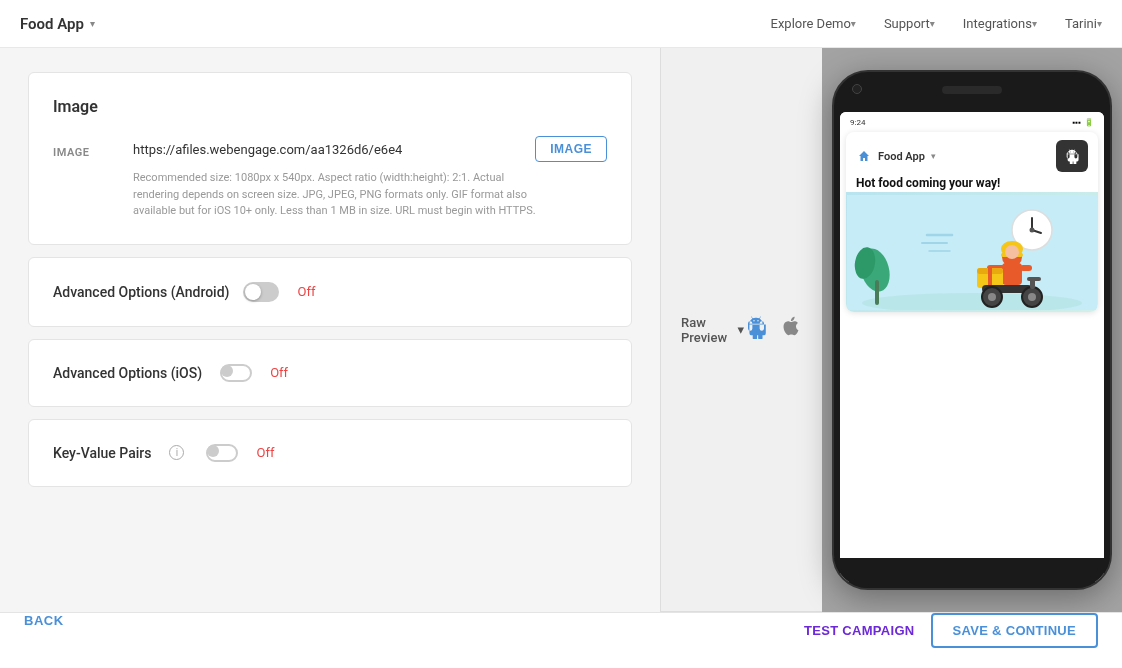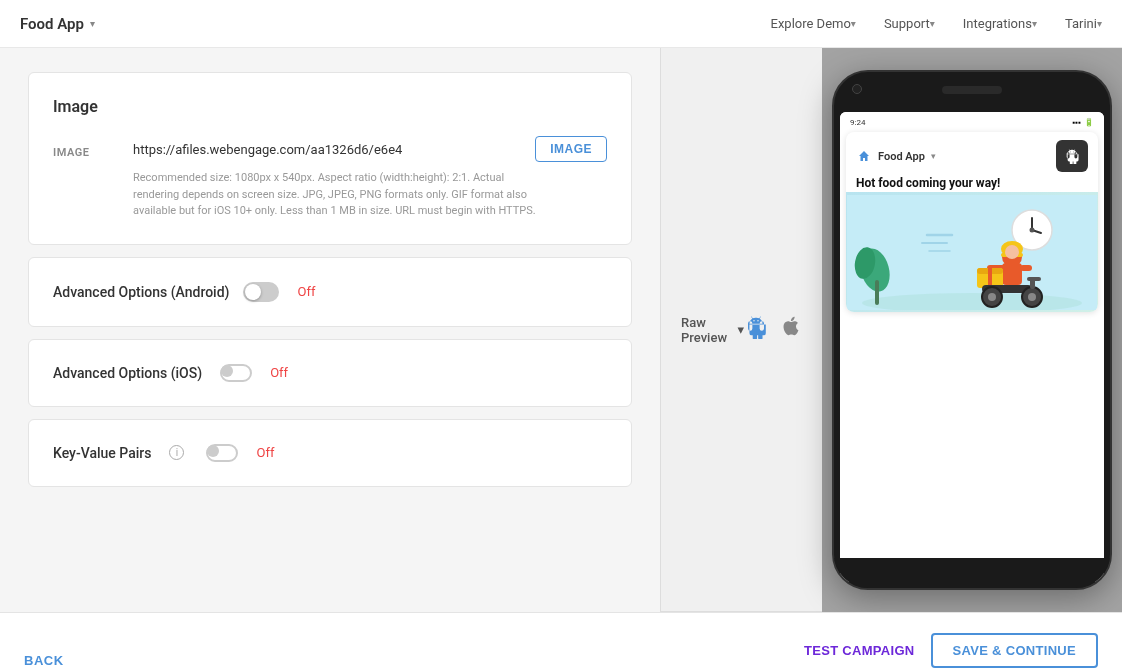--- a/index.html
+++ b/index.html
@@ -162,21 +162,21 @@
       display: flex; align-items: center; justify-content: center; overflow: hidden; position: relative;
     }
     .phone-bottom-bar {
       background: #1a1a1a; height: 30px; position: absolute; bottom: 0; left: 0; right: 0;
       display: flex; align-items: center; justify-content: center;
     }
 
     
     .bottom-bar {
       height: 56px; background: #fff; border-top: 1px solid #e4e4e4;
-      display: flex; align-items: flex-end; justify-content: space-between;
+      display: flex; align-items: flex-start; justify-content: space-between;
       padding: 0 24px; flex-shrink: 0;
     }
     .back-btn {
       font-size: 13px; font-weight: 600; color: #4a90d9; cursor: pointer;
       background: none; border: none; letter-spacing: 0.5px;
     }
     .action-btns { display: flex; gap: 16px; }
     .test-campaign-btn {
       font-size: 13px; font-weight: 600; color: #6d28d9; cursor: pointer;
       background: none; border: none; letter-spacing: 0.3px;

